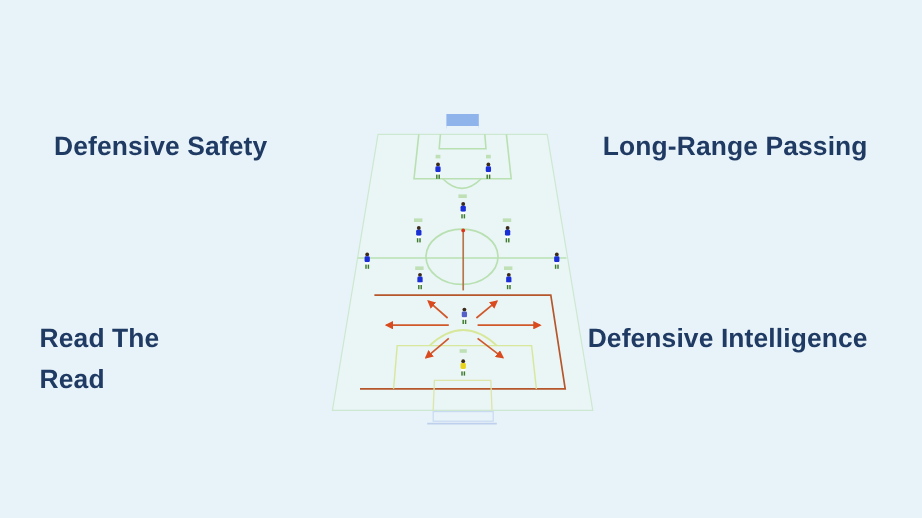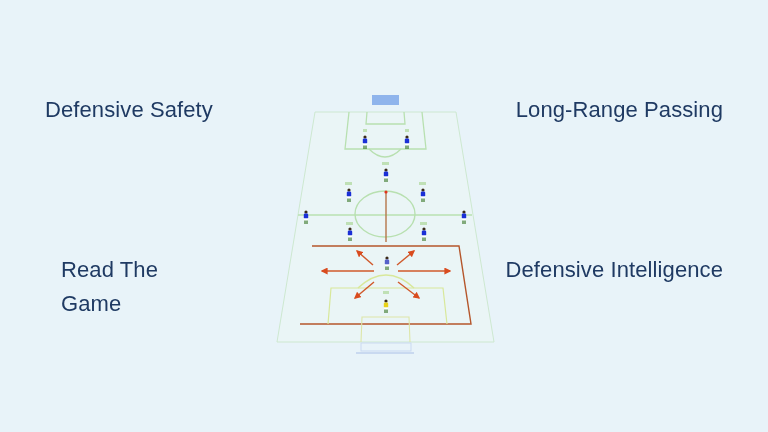--- a/index.html
+++ b/index.html
@@ -5,45 +5,46 @@
     html, body { margin: 0; padding: 0; }
     body {
       width: 768px; height: 432px; overflow: hidden;
       background: #E8F3F9;
       font-family: "Liberation Sans", "DejaVu Sans", sans-serif;
       position: relative;
     }
     .label {
       position: absolute;
       color: #1F3A63;
-      font-weight: normal;
+      font-weight: bold;
       font-size: 22px;
       line-height: 34px;
       letter-spacing: 0.1px;
+      margin-top: 12px;
     }
     .label span { display: block; white-space: nowrap; }
     .label.right { text-align: center; }
     #lbl-tl { left: 45px; top: 93px; }
     #lbl-tr { right: 45px; top: 93px; }
-    #lbl-bl { left: 61px; top: 253px; }
+    #lbl-bl { left: 33px; top: 253px; }
     #lbl-br { right: 45px; top: 253px; }
     #pitch { position: absolute; left: 0; top: 0; }
   </style>
 </head>
 <body>
 
 <div class="label" id="lbl-tl">
   <span>Defensive Safety</span>
 </div>
 <div class="label right" id="lbl-tr">
   <span>Long-Range Passing</span>
 </div>
 <div class="label" id="lbl-bl">
   <span>Read The</span>
-  <span>Game</span>
+  <span>Read</span>
 </div>
 <div class="label right" id="lbl-br">
   <span>Defensive Intelligence</span>
 </div>
 
 <svg id="pitch" width="768" height="432" viewBox="0 0 768 432">
   <defs>
     <marker id="arr" viewBox="0 0 10 10" refX="8" refY="5" markerWidth="5" markerHeight="5" orient="auto-start-reverse">
       <path d="M0,0 L10,5 L0,10 z" fill="#D94B1E"></path>
     </marker>

